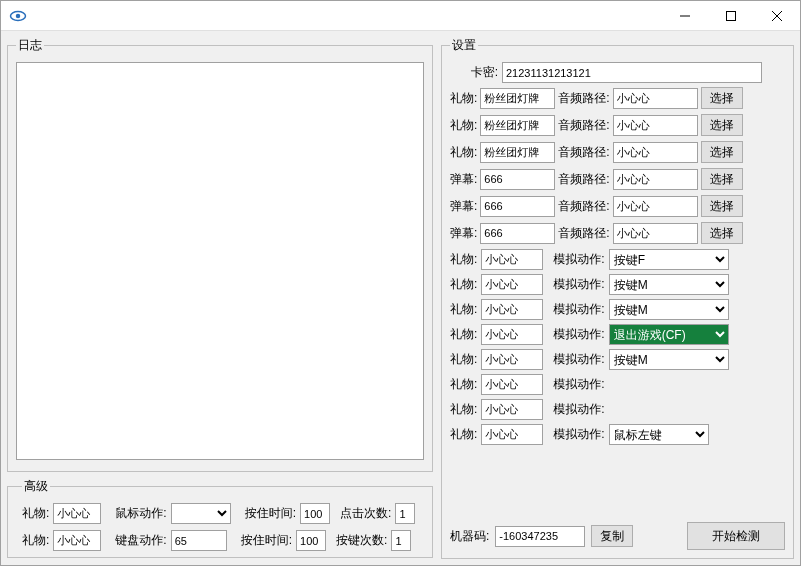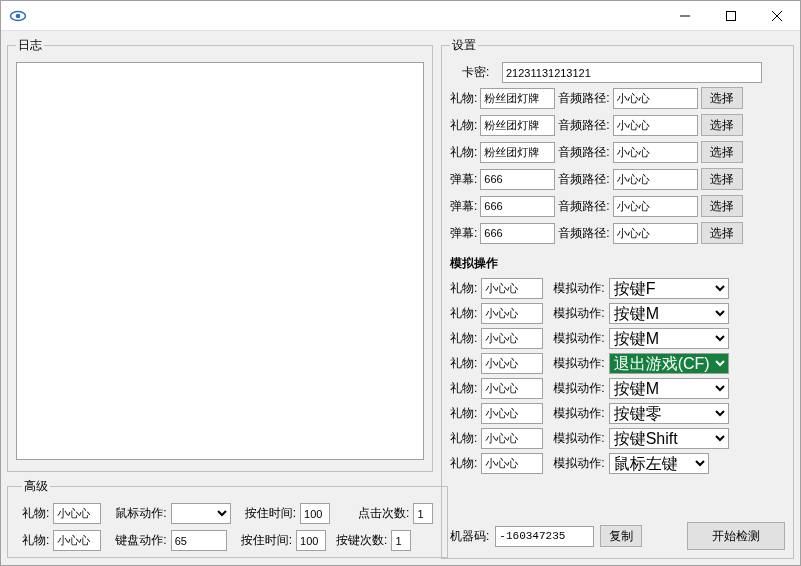--- a/index.html
+++ b/index.html
@@ -11,25 +11,25 @@
 .win-btn { width: 46px; height: 30px; display: flex; align-items: center; justify-content: center; cursor: pointer; }
 .content { flex: 1; display: flex; padding: 6px; gap: 8px; }
 .left-col { width: 426px; display: flex; flex-direction: column; gap: 6px; }
 .right-col { flex: 1; display: flex; flex-direction: column; }
 fieldset { border: 1px solid #c0c0c0; padding: 8px 8px 8px 8px; margin: 0; }
 legend { font-size: 12px; padding: 0 2px; }
 .log-area { width: 100%; height: 398px; background: #fff; border: 1px solid #a0a0a0; resize: none; padding: 2px; font-family: inherit; font-size: 12px; overflow-y: scroll; }
 .adv-row { display: flex; align-items: center; gap: 4px; margin-top: 6px; }
 .lbl { white-space: nowrap; }
 input[type=text] { border: 1px solid #a0a0a0; padding: 2px 3px; font-size: 11px; height: 21px; background: #fff; font-family: inherit; }
-select { border: 1px solid #a0a0a0; font-size: 16px; height: 21px; background: #fff; font-family: inherit; }
+select { border: 1px solid #a0a0a0; font-size: 12px; height: 21px; background: #fff; font-family: inherit; }
 .btn { border: 1px solid #adadad; background: #e1e1e1; padding: 2px 8px; font-size: 12px; cursor: pointer; height: 22px; font-family: inherit; }
 .btn.primary { padding: 4px 24px; height: 28px; }
 .set-row { display: flex; align-items: center; gap: 4px; margin-bottom: 4px; }
-.set-row .lbl { min-width: 36px; }
+.set-row .lbl { min-width: 36px; text-align: right; }
 .audio-row { display: flex; align-items: center; gap: 3px; margin-bottom: 5px; }
 .audio-row input { flex: 0 0 auto; }
 .sim-row { display: flex; align-items: center; gap: 4px; margin-bottom: 4px; }
 .section-title { font-size: 12px; font-weight: bold; margin: 6px 0 6px 0; }
 .right-inner { border: 1px solid #c0c0c0; padding: 8px; flex: 1; display: flex; flex-direction: column; }
 .bottom-row { display: flex; align-items: center; gap: 6px; margin-top: auto; padding-top: 8px; }
 select.highlight { background: #15803d; color: #fff; }
 .adv-fieldset { padding: 6px 14px; }
 .adv-fieldset .adv-row:first-of-type { margin-top: 2px; }
 </style>
@@ -70,21 +70,21 @@
 
       <fieldset class="adv-fieldset">
         <legend>高级</legend>
         <div class="adv-row">
           <span class="lbl">礼物:</span>
           <input type="text" style="width: 48px;" value="小心心">
           <span class="lbl" style="margin-left:10px">鼠标动作:</span>
           <select style="width:60px"><option></option></select>
           <span class="lbl" style="margin-left:10px">按住时间:</span>
           <input type="text" style="width: 30px;" value="100">
-          <span class="lbl" style="margin-left:24px">点击次数:</span>
+          <span class="lbl" style="margin-left:6px">点击次数:</span>
           <input type="text" style="width: 20px;" value="1">
         </div>
         <div class="adv-row">
           <span class="lbl">礼物:</span>
           <input type="text" style="width: 48px;" value="小心心">
           <span class="lbl" style="margin-left:10px">键盘动作:</span>
           <input type="text" style="width: 56px;" value="65">
           <span class="lbl" style="margin-left:10px">按住时间:</span>
           <input type="text" style="width: 30px;" value="100">
           <span class="lbl" style="margin-left:6px">按键次数:</span>
@@ -140,21 +140,20 @@
             </div>
             <div class="audio-row">
               <span class="lbl">弹幕:</span>
               <input type="text" style="width: 75px;" value="666">
               <span class="lbl">音频路径:</span>
               <input type="text" style="width: 85px;" value="小心心">
               <button class="btn">选择</button>
             </div>
           </div>
 
-        <div class="section-title">模拟操作</div>
         <div id="sim-rows">
             <div class="sim-row">
               <span class="lbl">礼物:</span>
               <input type="text" style="width: 62px;" value="小心心">
               <span class="lbl" style="margin-left:6px">模拟动作:</span>
               <select class="" style="width:120px"><option>按键F</option></select>
             </div>
             <div class="sim-row">
               <span class="lbl">礼物:</span>
               <input type="text" style="width: 62px;" value="小心心">
@@ -176,39 +175,37 @@
             <div class="sim-row">
               <span class="lbl">礼物:</span>
               <input type="text" style="width: 62px;" value="小心心">
               <span class="lbl" style="margin-left:6px">模拟动作:</span>
               <select class="" style="width:120px"><option>按键M</option></select>
             </div>
             <div class="sim-row">
               <span class="lbl">礼物:</span>
               <input type="text" style="width: 62px;" value="小心心">
               <span class="lbl" style="margin-left:6px">模拟动作:</span>
-              <select class="" style="width:120px"><option>按键零</option></select>
-            </div>
-            <div class="sim-row">
-              <span class="lbl">礼物:</span>
-              <input type="text" style="width: 62px;" value="小心心">
-              <span class="lbl" style="margin-left:6px">模拟动作:</span>
-              <select class="" style="width:120px"><option>按键Shift</option></select>
+            </div>
+            <div class="sim-row">
+              <span class="lbl">礼物:</span>
+              <input type="text" style="width: 62px;" value="小心心">
+              <span class="lbl" style="margin-left:6px">模拟动作:</span>
             </div>
             <div class="sim-row">
               <span class="lbl">礼物:</span>
               <input type="text" style="width: 62px;" value="小心心">
               <span class="lbl" style="margin-left:6px">模拟动作:</span>
               <select class="" style="width:100px"><option>鼠标左键</option></select>
             </div>
           </div>
 
         <div class="bottom-row">
           <span class="lbl">机器码:</span>
-          <input type="text" style="width: 99px; font-family: Liberation Mono, monospace;" value="-160347235">
+          <input type="text" style="width: 90px;" value="-160347235">
           <button class="btn">复制</button>
           <div style="flex:1"></div>
           <button class="btn primary">开始检测</button>
         </div>
       </fieldset>
     </div>
   </div>
 </div>
 
 </body></html>

